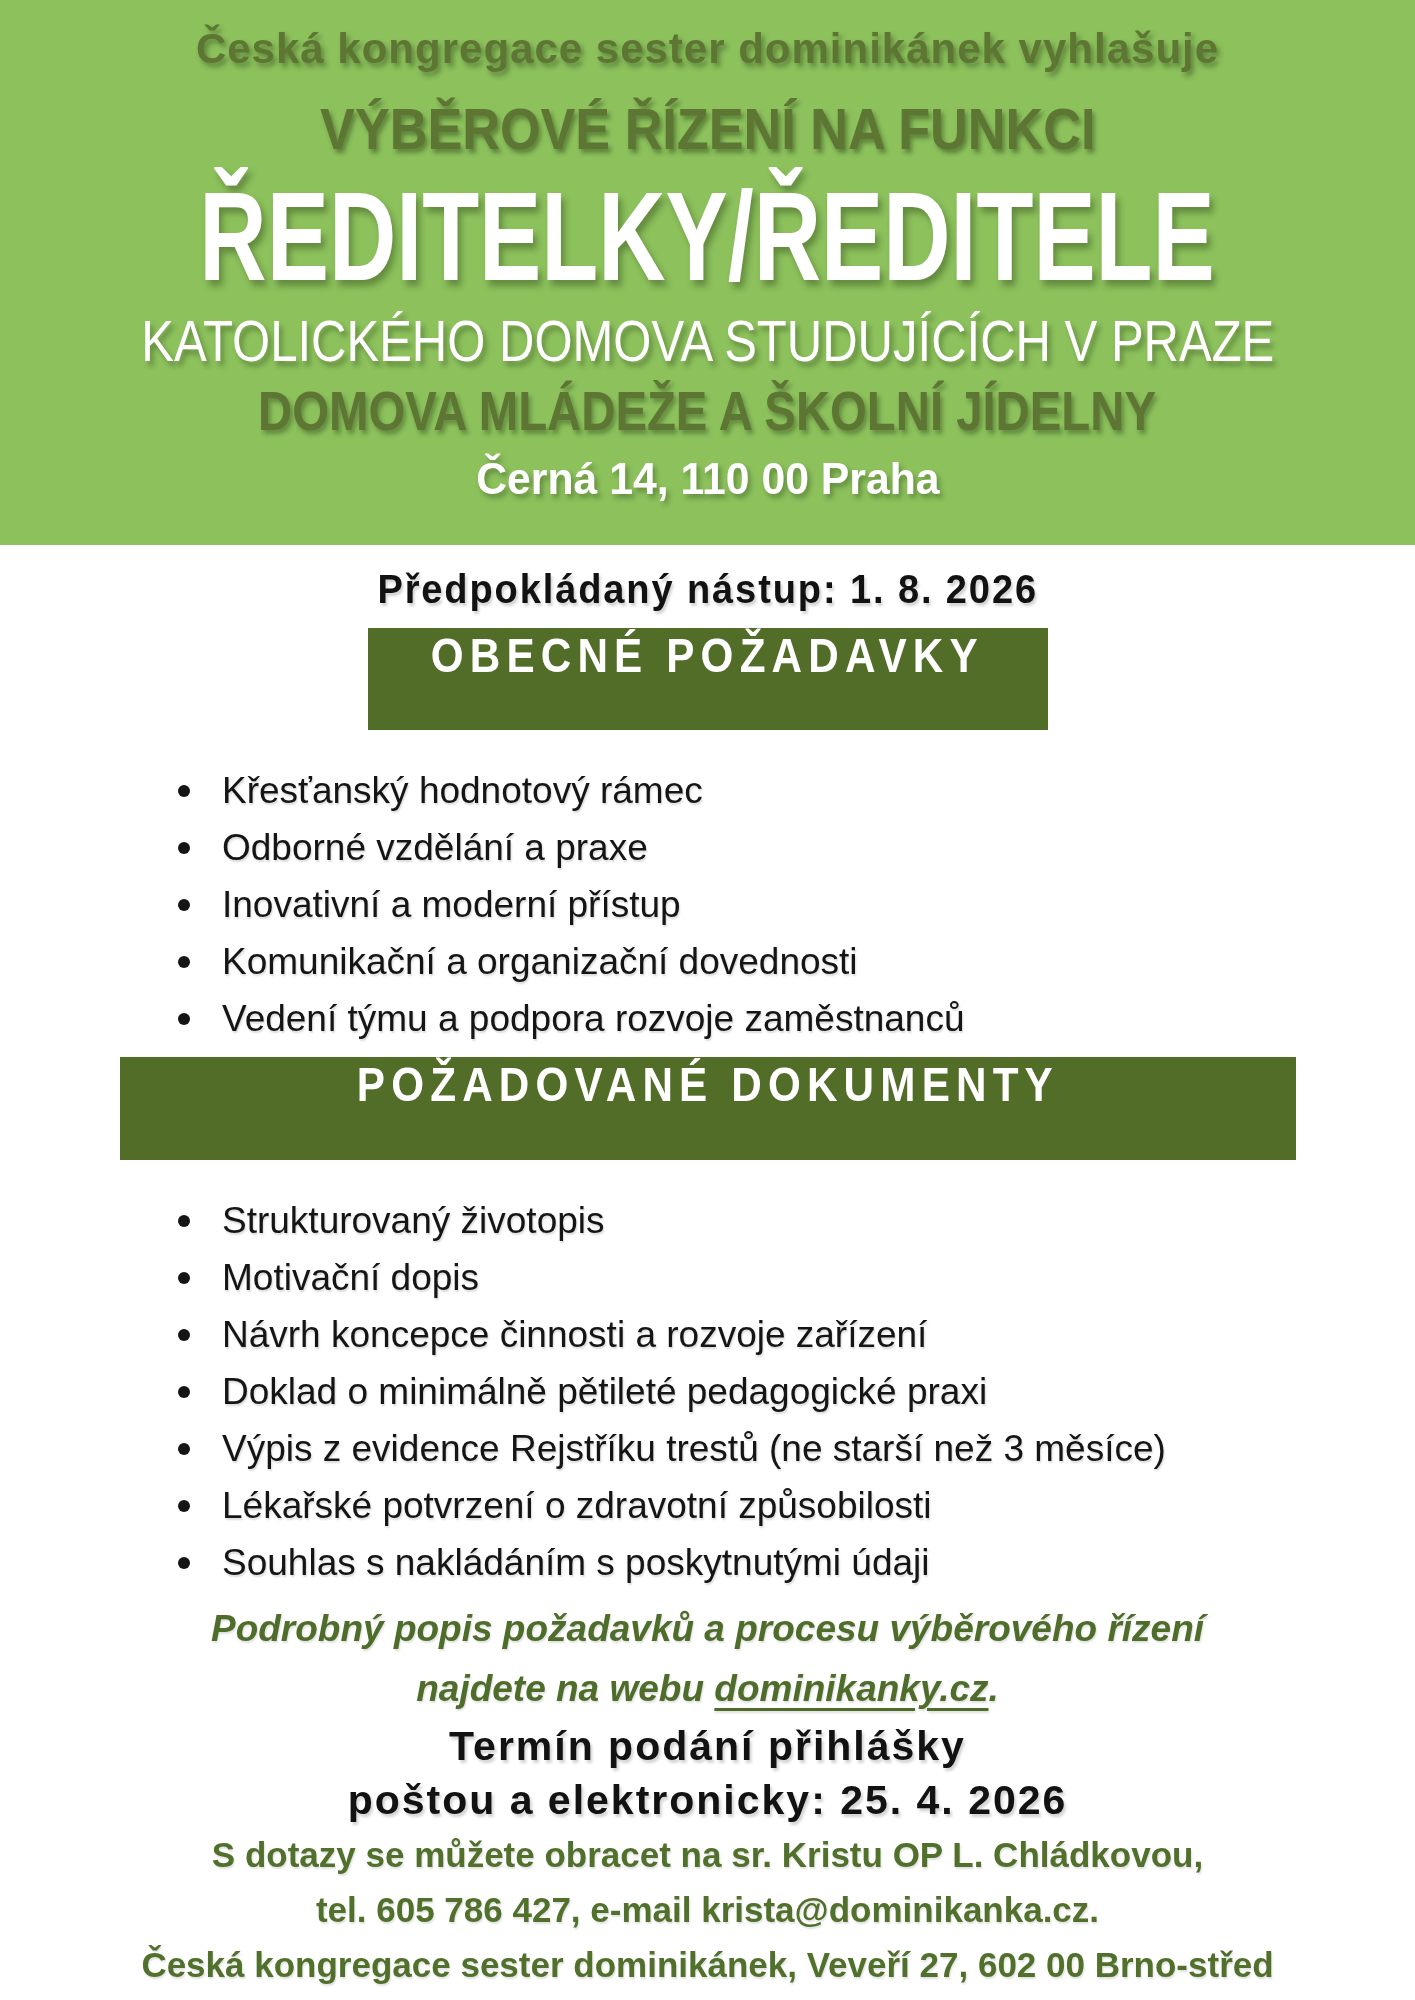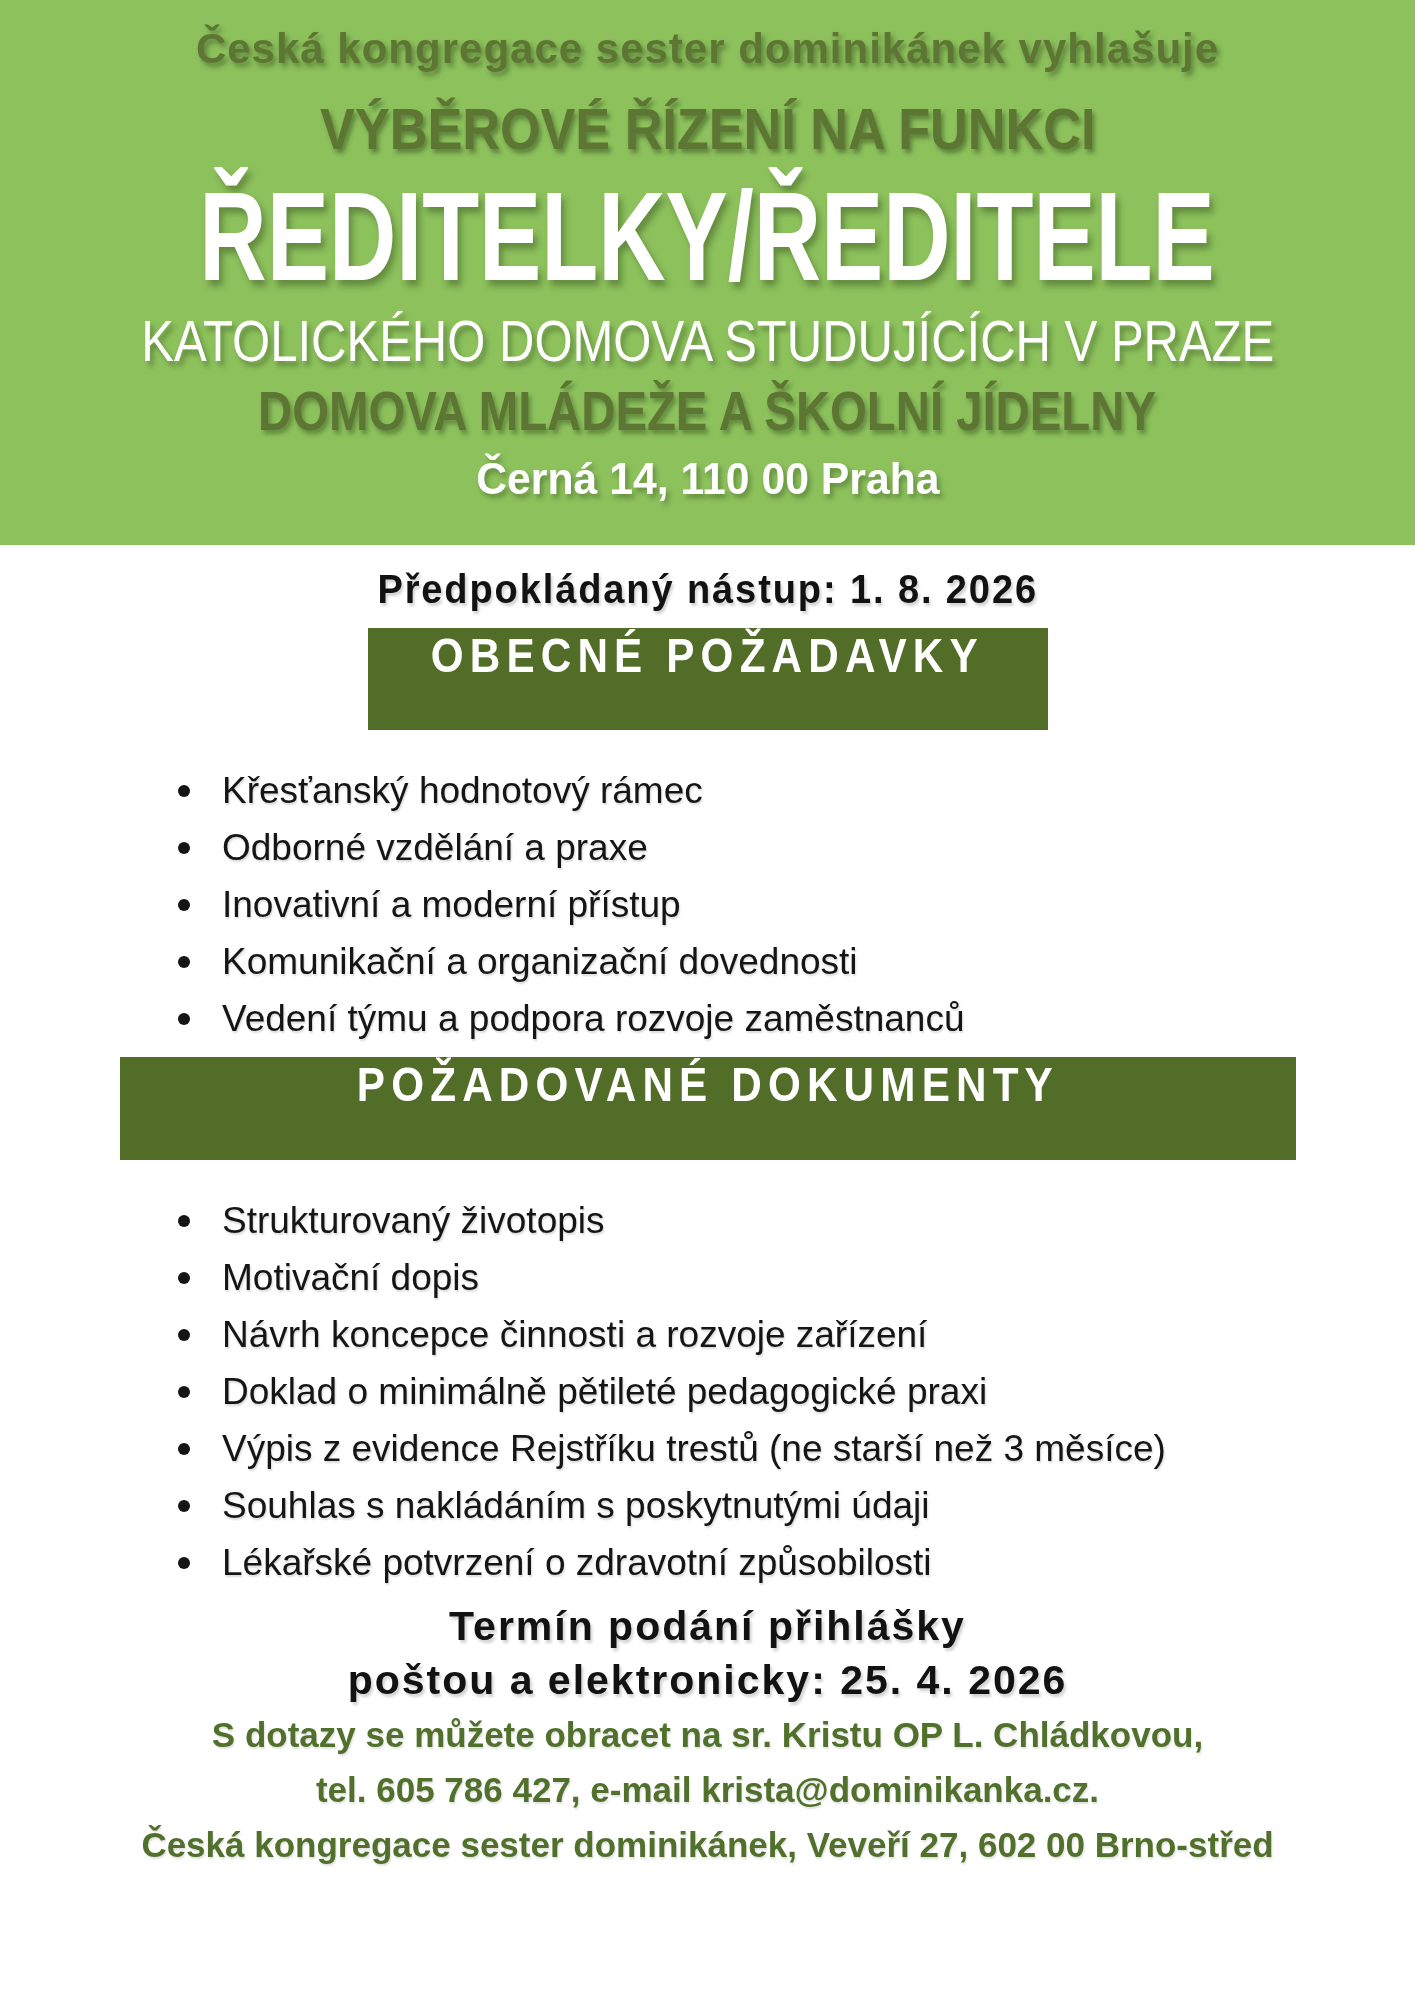--- a/index.html
+++ b/index.html
@@ -170,24 +170,28 @@
   <div class="banner banner-2">
     <span class="banner-text cond">POŽADOVANÉ DOKUMENTY</span>
   </div>
 
   <ul class="bullets">
     <li>Strukturovaný životopis</li>
     <li>Motivační dopis</li>
     <li>Návrh koncepce činnosti a rozvoje zařízení</li>
     <li>Doklad o minimálně pětileté pedagogické praxi</li>
     <li>Výpis z evidence Rejstříku trestů (ne starší než 3 měsíce)</li>
+    <li>Lékařské potvrzení o zdravotní způsobilosti</li>
     <li>Souhlas s nakládáním s poskytnutými údaji</li>
-    <li>Lékařské potvrzení o zdravotní způsobilosti</li>
   </ul>
 
+  <div class="note">
+    <div>Podrobný popis požadavků a procesu výběrového řízení</div>
+    <div><span>najdete na webu </span><a href="#">dominikanky.cz</a><span>.</span></div>
+  </div>
 
   <div class="deadline">
     <div>Termín podání přihlášky</div>
     <div>poštou a elektronicky: 25. 4. 2026</div>
   </div>
 
   <div class="contact">
     <div>S dotazy se můžete obracet na sr. Kristu OP L. Chládkovou,</div>
     <div>tel. 605 786 427, e-mail krista@dominikanka.cz.</div>
     <div>Česká kongregace sester dominikánek, Veveří 27, 602 00 Brno-střed</div>

